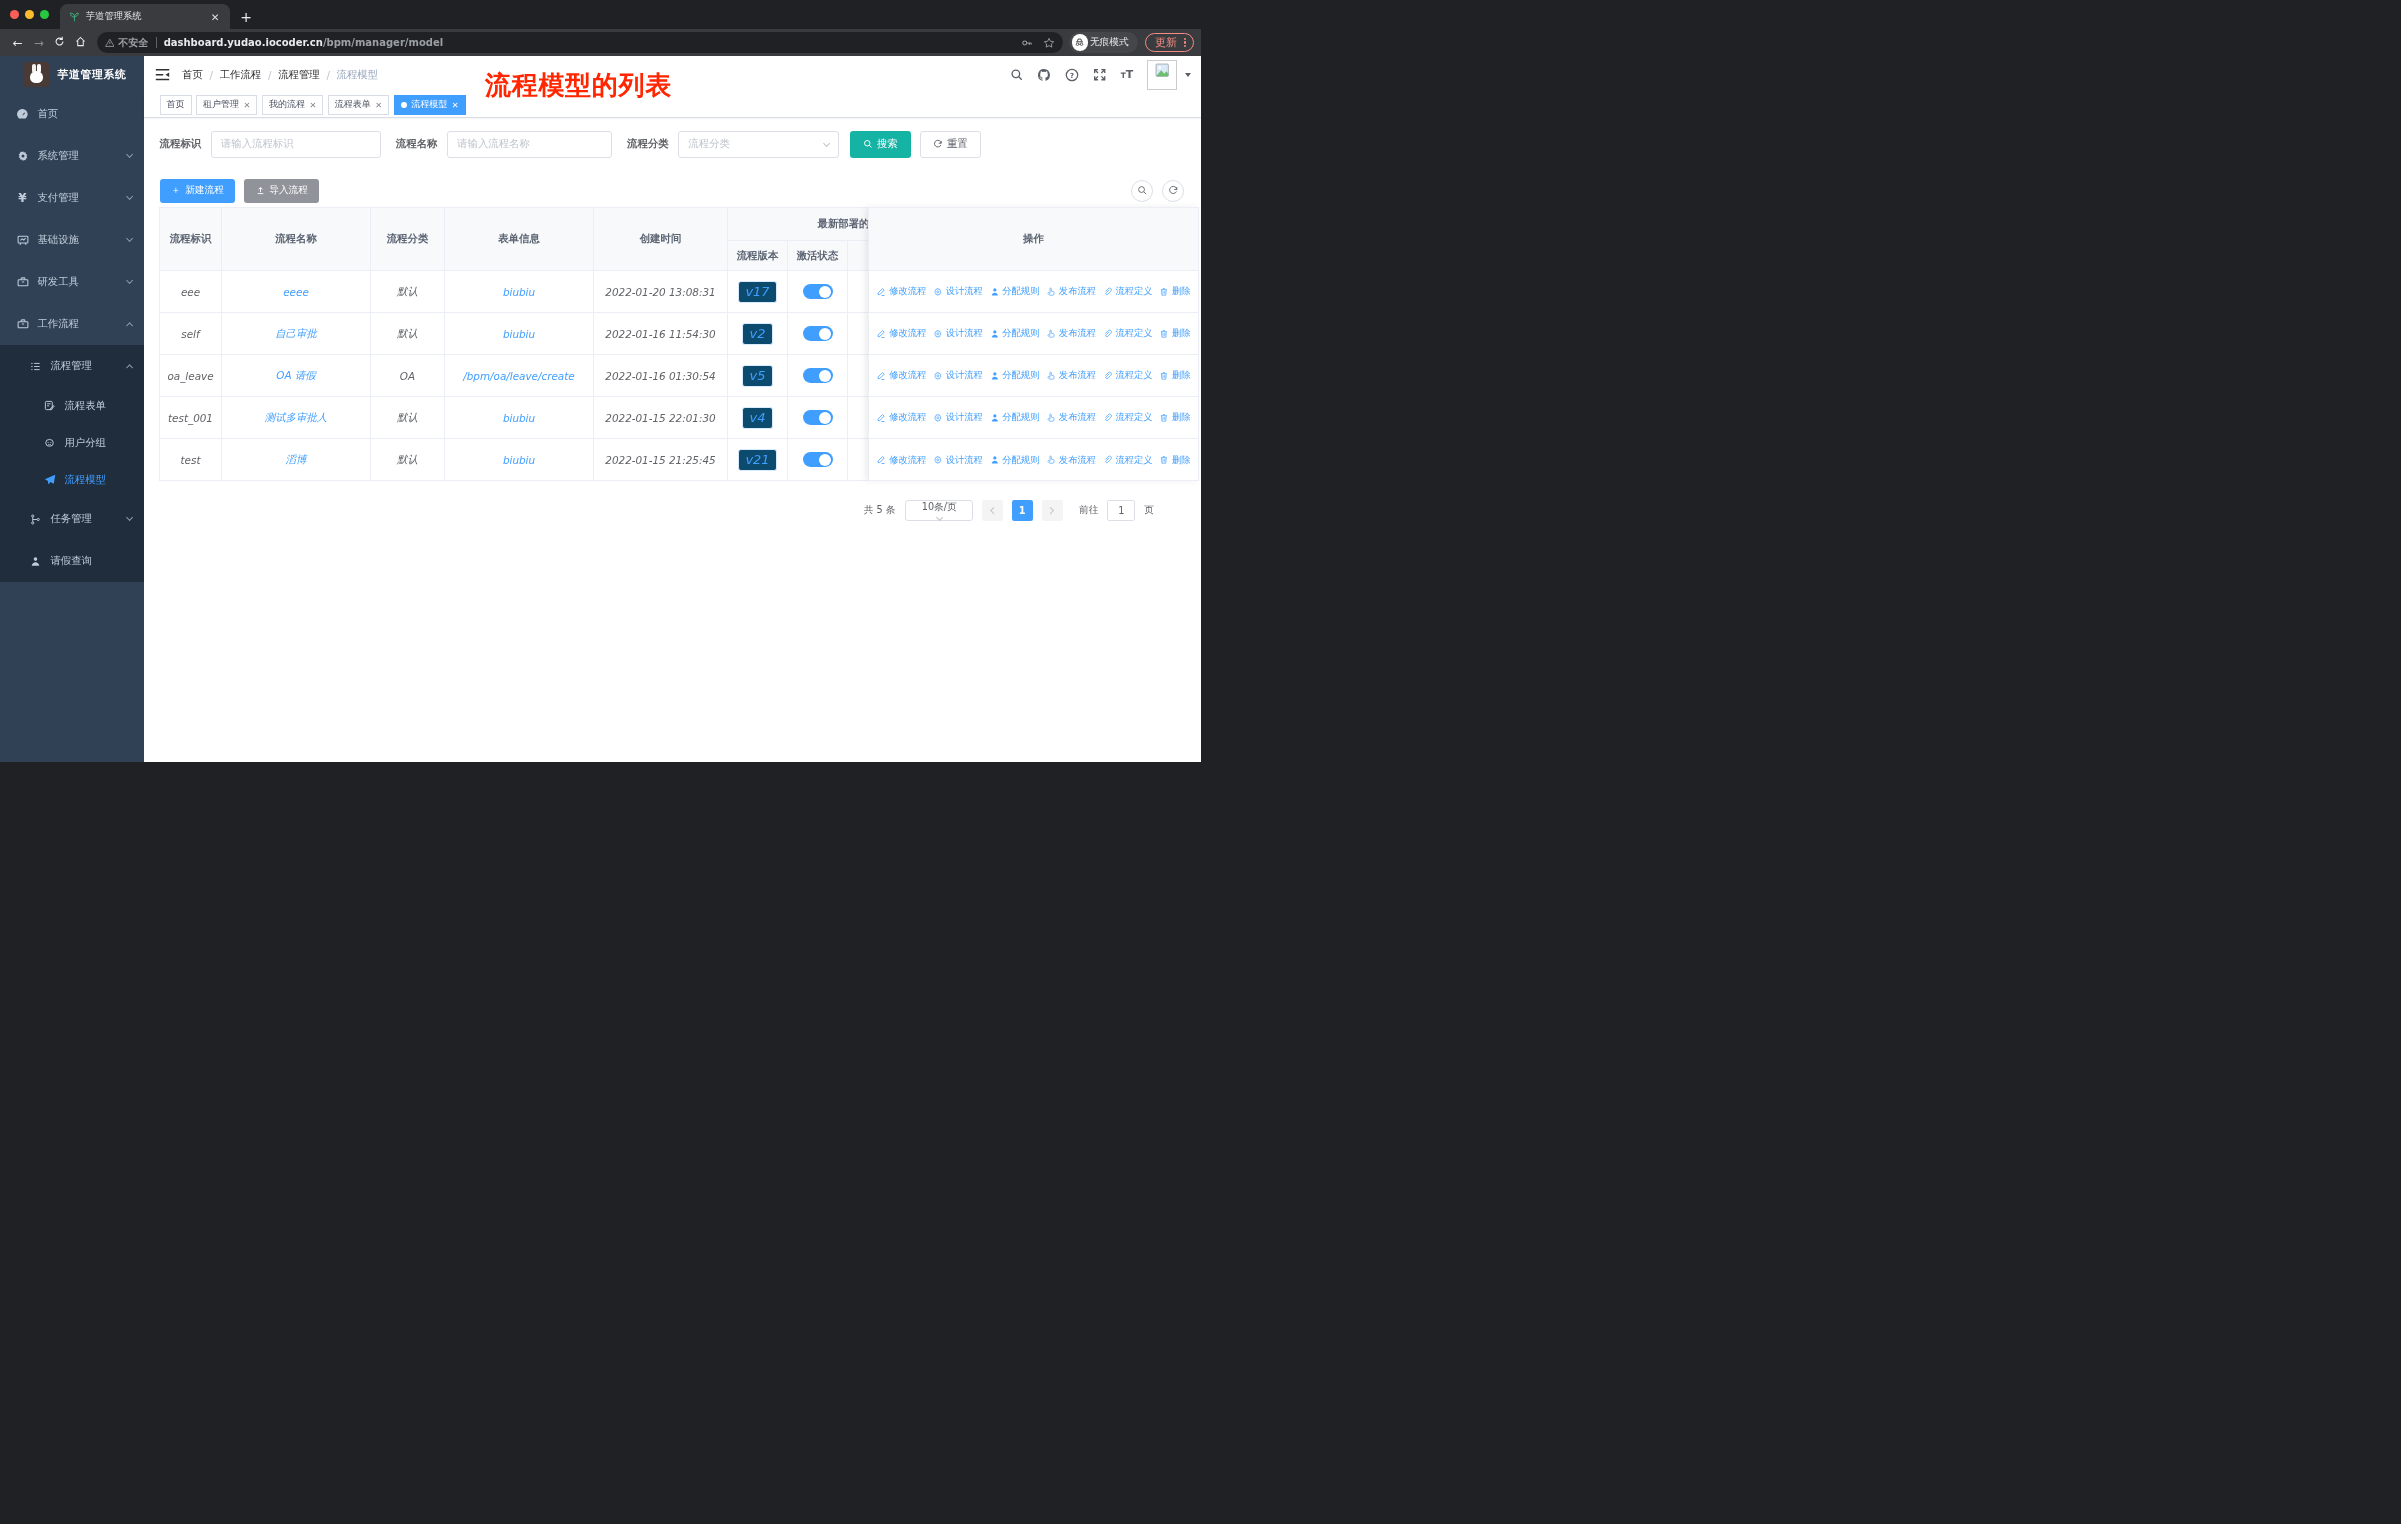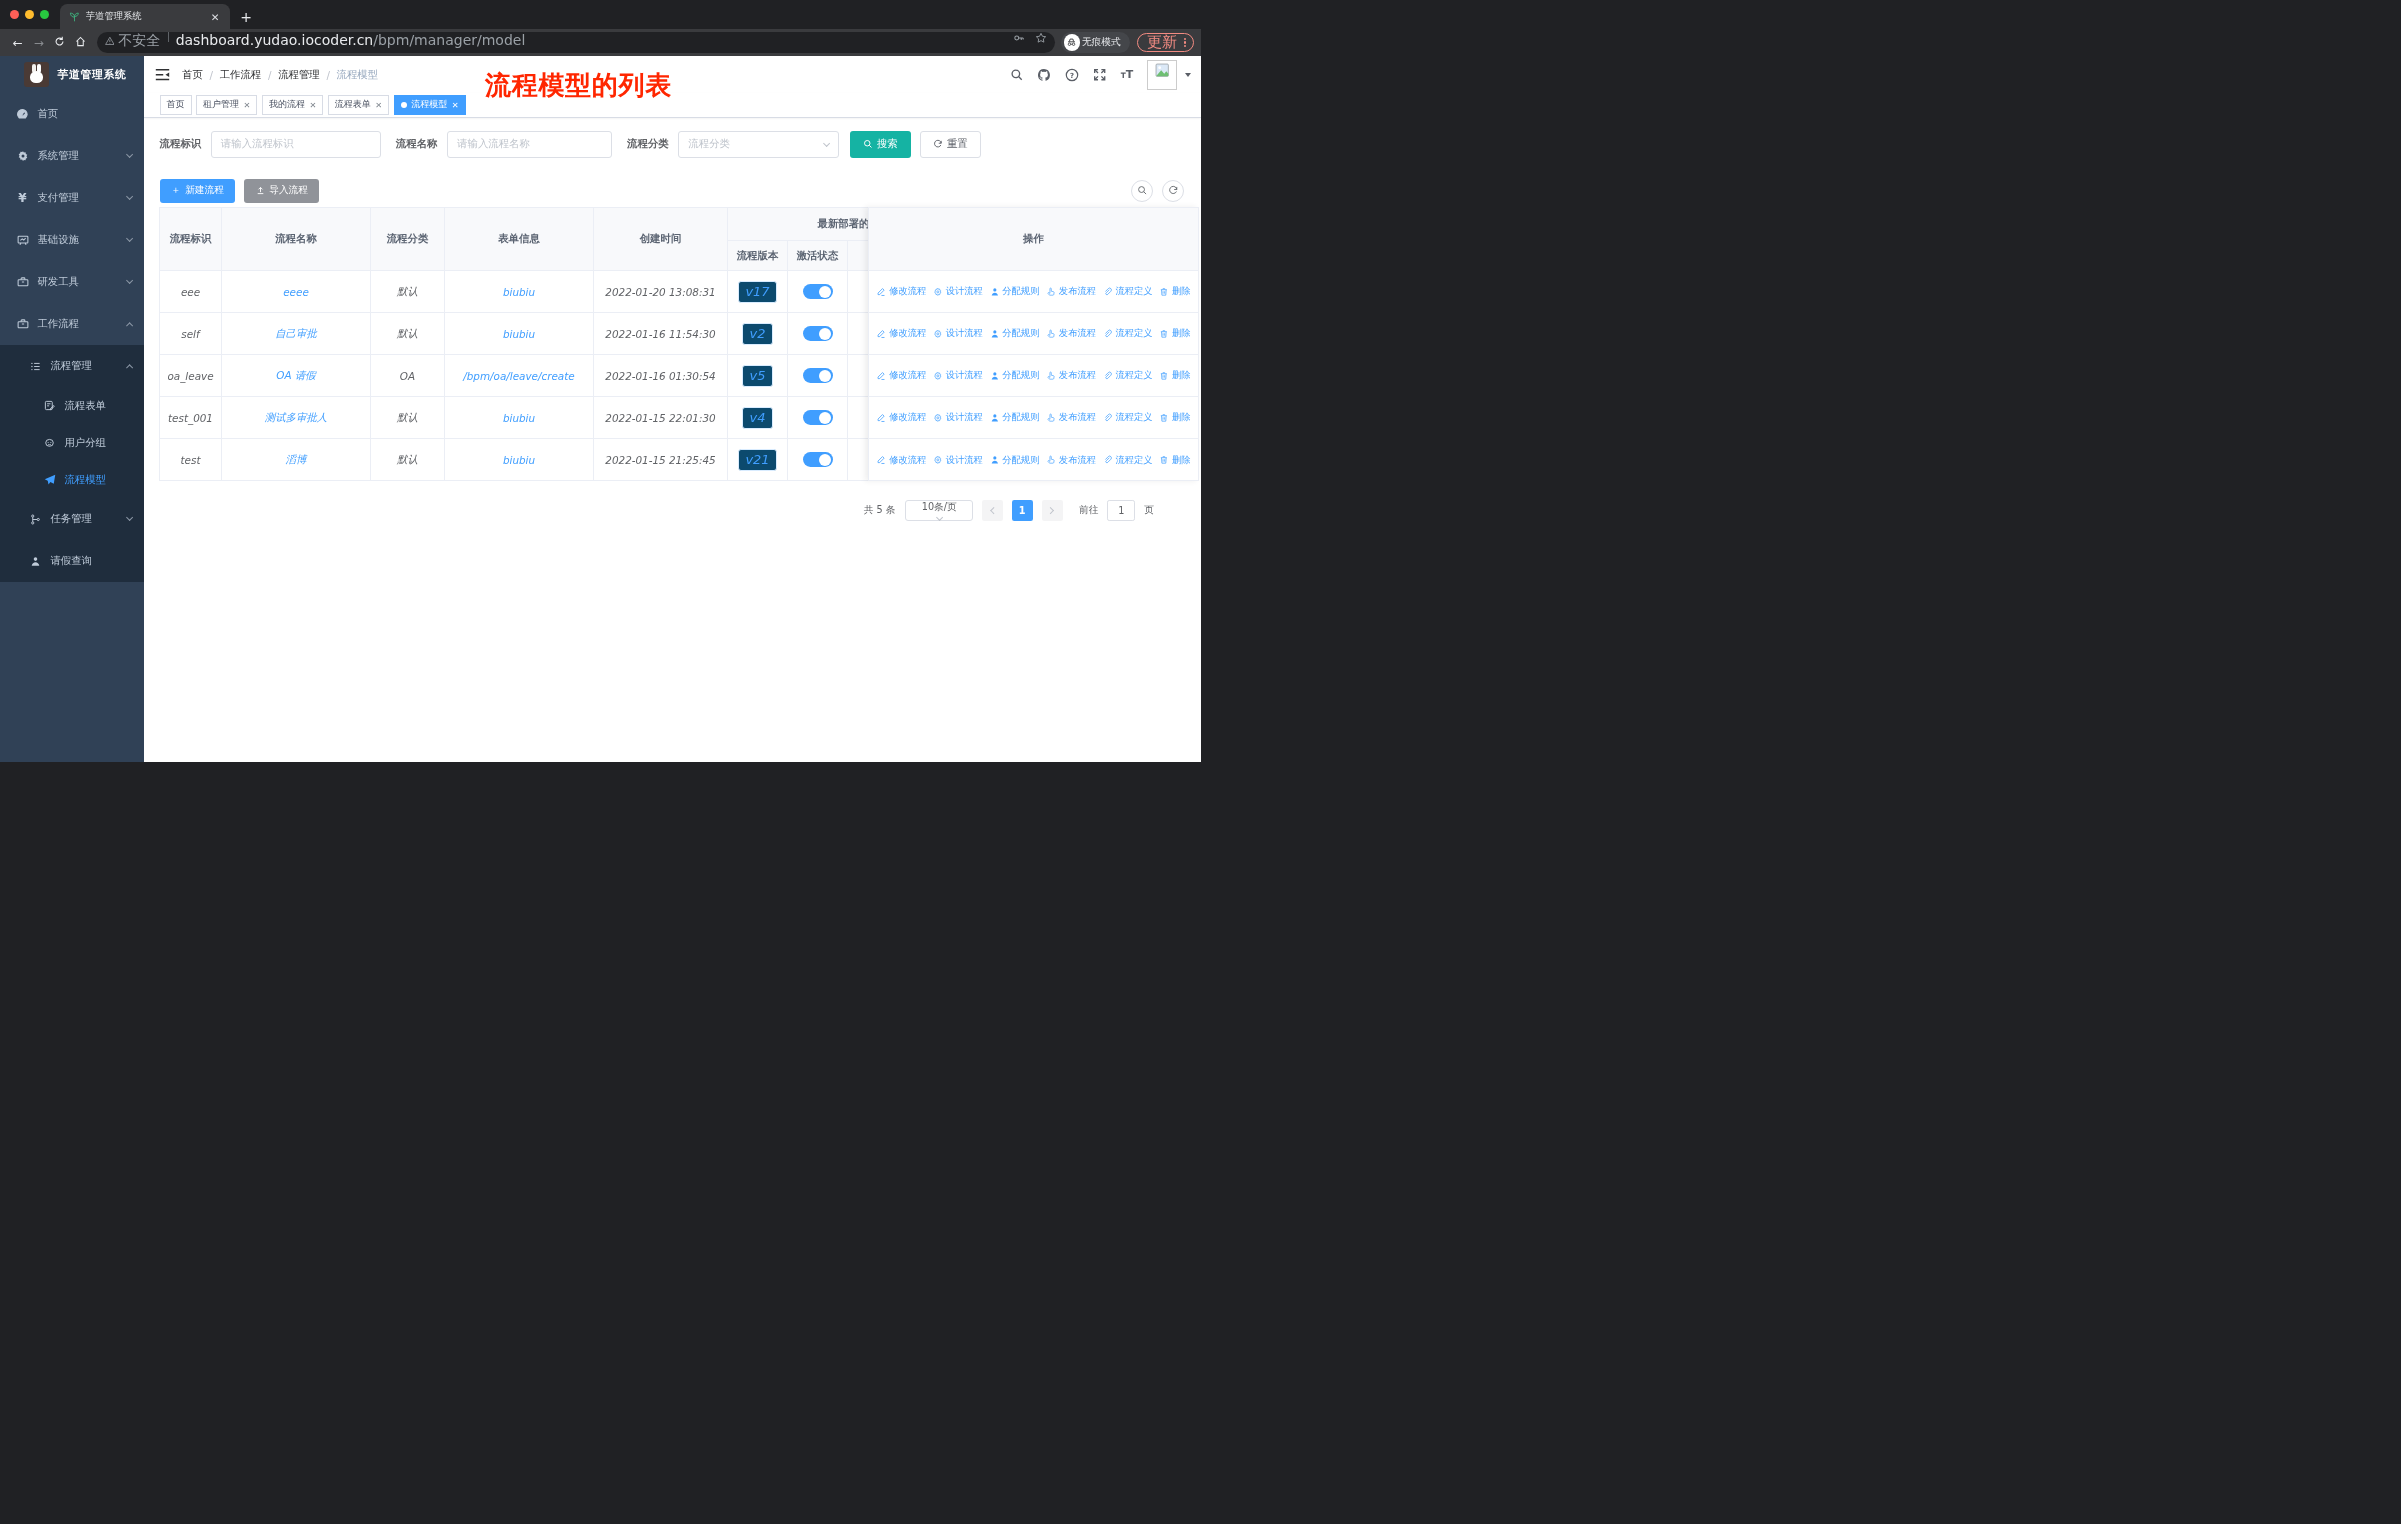--- a/index.html
+++ b/index.html
@@ -12,29 +12,29 @@
   .macdots { display:flex; gap:6px; align-items:center; height:29px; padding:0 10.4px 0 10.4px; }
   .dot { width:9px; height:9px; border-radius:50%; }
   .dot.r{background:#ff5f57}.dot.y{background:#febc2e}.dot.g{background:#28c840}
   .btab { width:170px; height:25px; background:#3a3b3e; border-radius:7.4px 7.4px 0 0; display:flex; align-items:center; padding:0 7.4px 0 9px; color:#e8eaed; font-size:9.3px; }
   .btab .title { flex:1; margin-left:6px; white-space:nowrap; overflow:hidden; }
   .tabclose { color:#dadce0; font-size:10.4px; padding:0 3px; cursor:default; }
   .newtab { color:#e8eaed; font-size:14px; margin:0 0 4.5px 10.4px; }
   .toolbar { height:27px; background:#3a3b3e; display:flex; align-items:center; padding:0 7.4px; }
   .navic { color:#e8eaed; font-size:12px; width:21px; text-align:center; }
   .navic.dim { color:#888b8f; }
-  .addrbar { flex:1; height:21px; margin:0 6px; background:#202124; border-radius:10.4px; display:flex; align-items:flex-start; padding:0 7.4px; color:#9aa0a6; font-size:14px; }
+  .addrbar { flex:1; height:21px; margin:0 6px; background:#202124; border-radius:10.4px; display:flex; align-items:center; padding:0 7.4px; color:#9aa0a6; font-size:10px;font-weight:bold; }
   .addrbar .warn { display:flex; align-items:center; gap:3.7px; color:#9aa0a6; }
   .addrbar .sep { width:0.7px; height:10.4px; background:#5f6368; margin:0 7.4px; }
   .addrbar .domain { color:#e8eaed; }
   .addrbar .path { color:#9aa0a6; }
   .addrbar .spacer { flex:1; }
   .incog { height:21px; background:#44464a; border-radius:10.4px; display:flex; align-items:center; gap:2px; padding:0 9px 0 3px; color:#e8eaed; font-size:9.7px; margin-right:7.4px; }
   .incogcirc { width:16.4px; height:16.4px; border-radius:50%; background:#fff; display:flex; align-items:center; justify-content:center; }
-  .updatepill { height:19.4px; border:0.7px solid #f28b82; border-radius:10.4px; color:#f28b82; font-size:15px; display:flex; align-items:center; gap:6.7px; padding:0 6.7px 0 9px; }
+  .updatepill { height:19.4px; border:0.7px solid #f28b82; border-radius:10.4px; color:#f28b82; font-size:11px; display:flex; align-items:center; gap:6.7px; padding:0 6.7px 0 9px; }
   .kebab { display:flex; flex-direction:column; gap:1.5px; }
   .kebab i { width:2.2px; height:2.2px; border-radius:50%; background:#f28b82; }
 
   
   .app { display:flex; height:706px; background:#fff; }
   .sidebar { width:144px; background:#304156; flex-shrink:0; color:#bfcbd9; }
   .logo { height:37px; display:flex; align-items:center; padding-left:24px; }
   .logo .img { width:24.6px; height:24.6px; border-radius:3px; background:#4a3a35; position:relative; overflow:hidden; flex-shrink:0; }
   .logo .title { color:#fff; font-weight:bold; font-size:10.8px; margin-left:9px; letter-spacing:0.7px; }
   .mi { display:flex; align-items:center; height:42px; padding:0 12px 0 15px; font-size:10.4px; cursor:pointer; }

